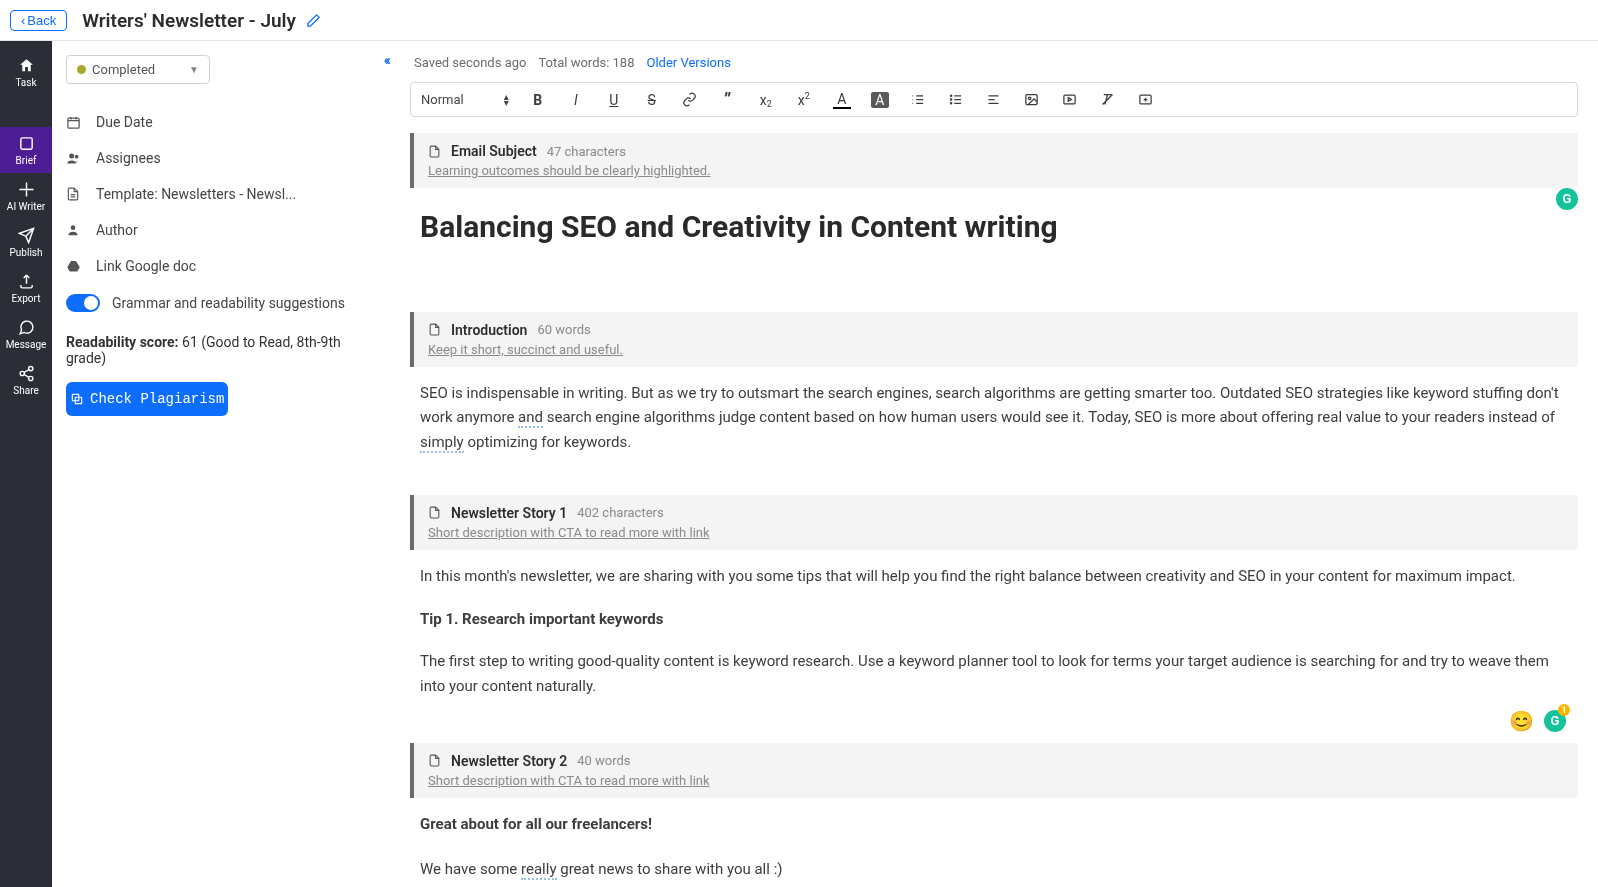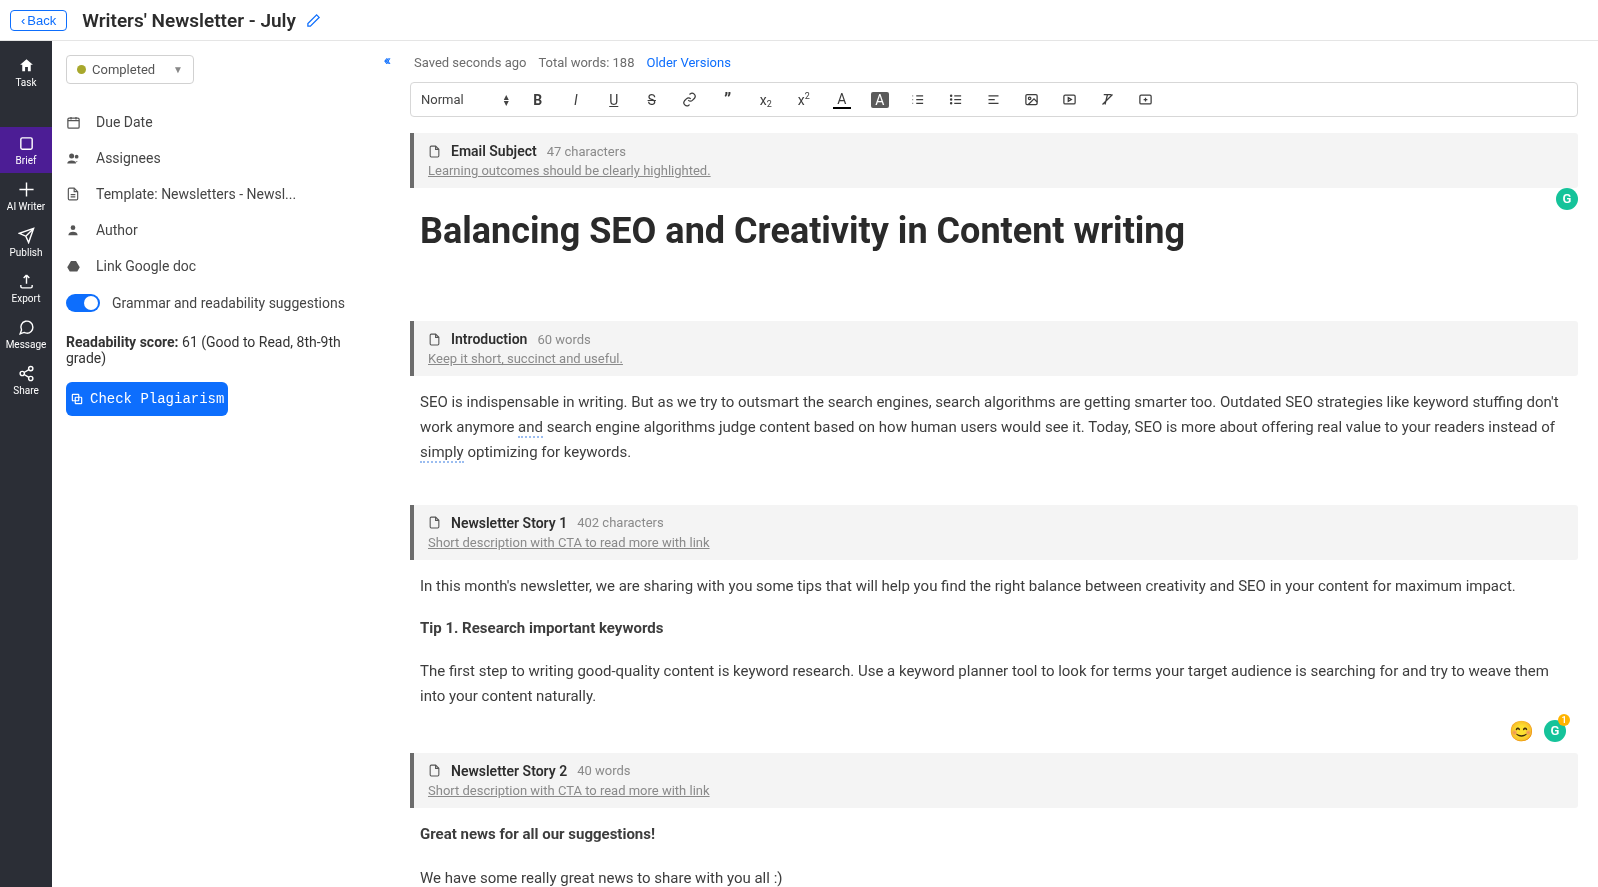--- a/index.html
+++ b/index.html
@@ -77,21 +77,21 @@
 .collapse-handle {
   position: absolute;
   top: 10px;
   right: 8px;
   color: #0d6efd;
   font-size: 15px;
   letter-spacing: -3px;
   cursor: pointer;
 }
 .status-select {
-  width: 128px;
+  width: 144px;
   border: 1px solid #d1d1d1;
   border-radius: 4px;
   padding: 6px 10px;
   display: flex;
   align-items: center;
   font-size: 13px;
   color: #555;
   cursor: pointer;
   margin-bottom: 20px;
   justify-content: space-between;
@@ -175,21 +175,21 @@
 .sh-title { font-weight: 600; color: #2e2e2e; font-size: 14px; }
 .sh-meta { color: #8a8a8a; font-size: 13px; }
 .sh-hint { color: #8a8a8a; font-size: 13px; margin-top: 4px; text-decoration: underline; }
 .content-block {
   padding: 14px 4px 40px 10px;
   font-size: 15px;
   color: #3d3d3d;
   line-height: 1.65;
 }
 .content-title {
-  font-size: 36px;
+  font-size: 30px;
   font-weight: 700;
   color: #2a2a2a;
 }
 .tip-title { font-weight: 700; margin: 18px 0 18px 0; }
 .grammarly-badge {
   width: 22px; height: 22px; border-radius: 50%; background: #15c39a;
   display: inline-flex; align-items: center; justify-content: center;
   color: #fff; font-size: 13px; font-weight: 600;
 }
 .float-row {
@@ -498,19 +498,19 @@
               <path d="M14 2H6a2 2 0 00-2 2v16a2 2 0 002 2h12a2 2 0 002-2V8l-6-6z"></path>
               <path d="M14 2v6h6"></path>
             </svg>
         </span>
         <span class="sh-title">Newsletter Story 2</span>
         <span class="sh-meta">40 words</span>
       </div>
       <div class="sh-hint">Short description with CTA to read more with link</div>
     </div>
     <div class="content-block" style="padding-bottom:10px;">
-      <p style="font-weight:700;margin-bottom:20px;">Great news for all our suggestions!</p>
+      <p style="font-weight:700;margin-bottom:20px;">Great about for all our freelancers!</p>
       <p><span>We have some </span><span class="underline-sugg">really</span><span> great news to share with you all :)</span></p>
       <p><span>We are happy to announce that we have increased our rates </span><span class="underline-sugg2">on</span><span> for writer levels by 15-20%! Do go ahead and check out Marketplace to pick up jobs at our new increased rates.</span></p>
     </div>
 
   </div>
 </div>
 
 </body></html>

